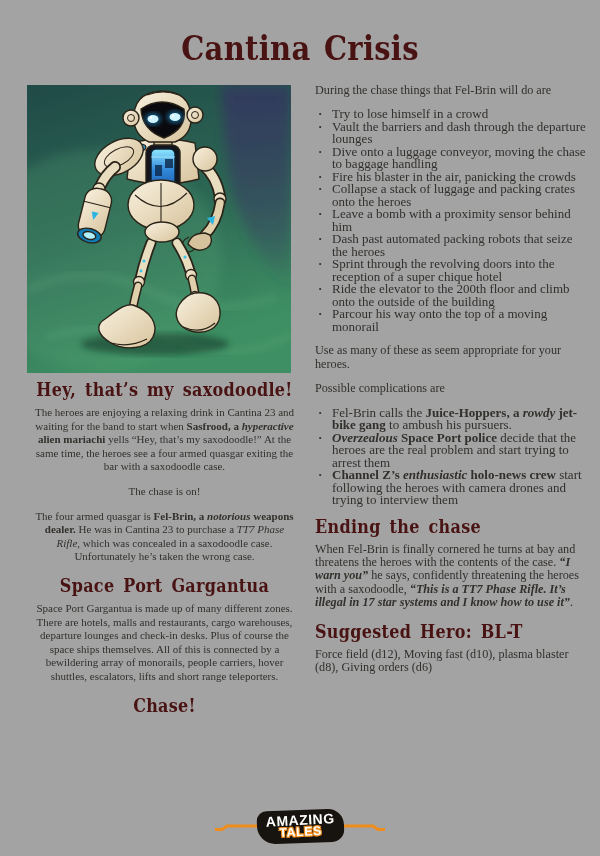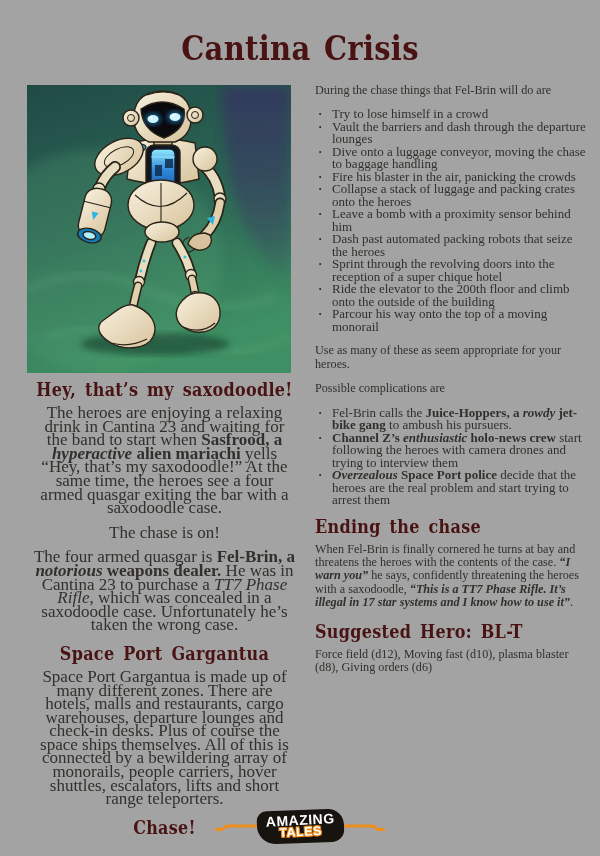--- a/index.html
+++ b/index.html
@@ -2,21 +2,21 @@
 <html><head>
 <meta charset="utf-8">
 <style>
   html,body{margin:0;padding:0;}
   body{width:600px;height:856px;background:#ffffff;font-family:"Liberation Serif",serif;color:#32302c;position:relative;}
   .page{position:absolute;inset:0;overflow:hidden;background:#a3a3a3;}
   .display{font-family:"DejaVu Serif",serif;font-weight:700;color:#4a1313;margin:0;letter-spacing:.3px;word-spacing:3px;transform:scaleY(1.12);transform-origin:left bottom;}
   .title{position:absolute;top:34px;left:0;right:0;text-align:center;font-size:29px;transform:scaleY(1.18);transform-origin:center bottom;}
   h2.display{font-size:16px;margin:13px 0 6px;}
   section:first-of-type h2.display{margin-top:0;}
-  p{margin:0 0 11px;font-size:17px;line-height:13.6px;}
+  p{margin:0 0 11px;font-size:11px;line-height:13.6px;}
   .b{font-weight:bold}.i{font-style:italic}
   .robot{position:absolute;left:27px;top:85px;width:264px;height:288px;}
   .robot svg{display:block;width:100%;height:100%;}
   .col.left{position:absolute;left:33px;top:381px;width:263px;text-align:center;}
   .col.right{position:absolute;left:315px;top:84px;width:272px;}
   .col.right p{font-size:12.2px;line-height:13.4px;margin-bottom:11px;}
   ul.bullets{list-style:none;margin:0 0 11px;padding:0;}
   ul.bullets li{position:relative;padding-left:17px;font-size:13px;line-height:12.5px;}
   ul.bullets li::before{content:"\00B7";position:absolute;left:3px;top:0;font-weight:bold;}
   .footer{position:absolute;left:0;right:0;top:810px;display:flex;align-items:center;justify-content:center;}
@@ -182,22 +182,22 @@
         <li><span>Dash past automated packing robots that seize the heroes</span></li>
         <li><span>Sprint through the revolving doors into the reception of a super chique hotel</span></li>
         <li><span>Ride the elevator to the 200th floor and climb onto the outside of the building</span></li>
         <li><span>Parcour his way onto the top of a moving monorail</span></li>
       </ul>
     <p>Use as many of these as seem appropriate for your heroes.</p>
     <p>Possible complications are</p>
     <ul class="bullets">
 
     <li><span><span>Fel-Brin calls the </span><span class="b">Juice-Hoppers, a</span><span> </span><span class="b i">rowdy</span><span> </span><span class="b">jet-bike gang</span><span> to ambush his pursuers.</span></span></li>
+        <li><span><span class="b i">Overzealous</span><span> </span><span class="b">Space Port police</span><span> decide that the heroes are the real problem and start trying to arrest them</span></span></li>
         <li><span><span class="b">Channel Z’s</span><span> </span><span class="b i">enthusiastic</span><span> </span><span class="b">holo-news crew</span><span> start following the heroes with camera drones and trying to interview them</span></span></li>
-        <li><span><span class="b i">Overzealous</span><span> </span><span class="b">Space Port police</span><span> decide that the heroes are the real problem and start trying to arrest them</span></span></li>
       </ul>
     <section>
       <h2 class="display">Ending the chase</h2>
       <p><span>When Fel-Brin is finally cornered he turns at bay and threatens the heroes with the contents of the case. </span><span class="b i">“I warn you”</span><span> he says, confidently threatening the heroes with a saxodoodle, </span><span class="b i">“This is a TT7 Phase Rifle. It’s illegal in 17 star systems and I know how to use it”</span><span>.</span></p>
     </section>
     <section>
       <h2 class="display">Suggested Hero: BL-T</h2>
       <p>Force field (d12), Moving fast (d10), plasma blaster (d8), Giving orders (d6)</p>
     </section>
   </div>

